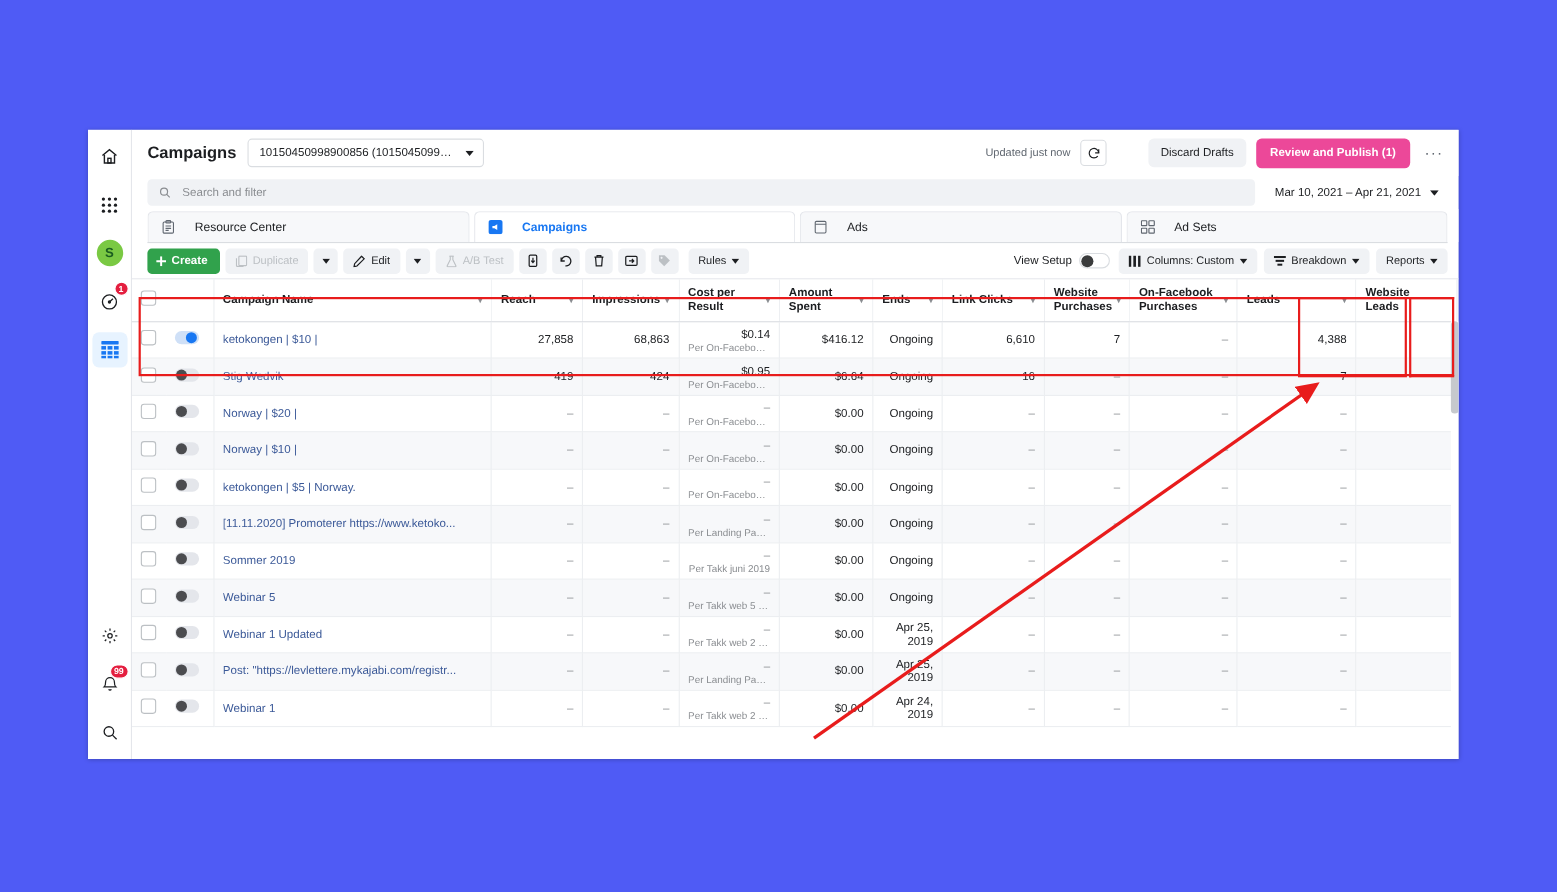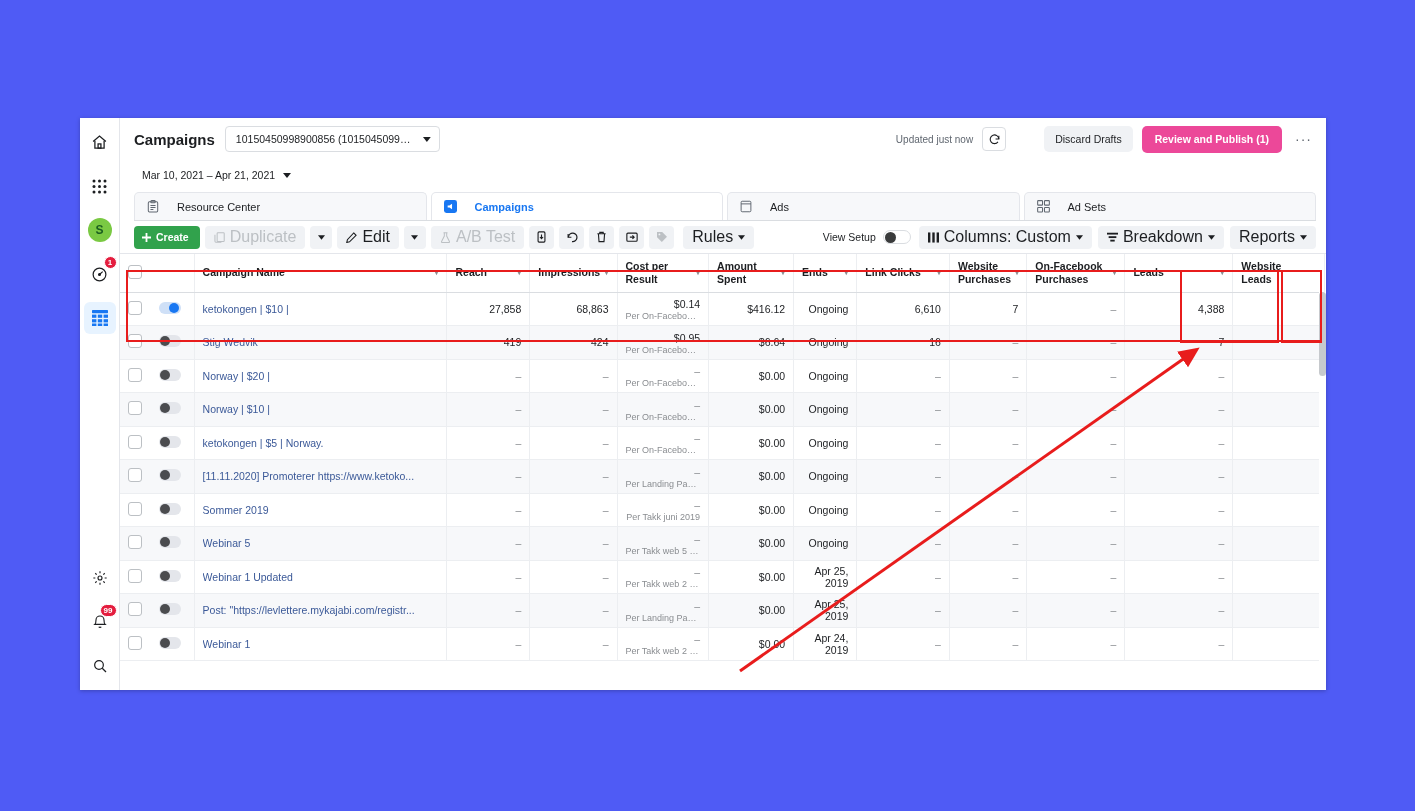--- a/index.html
+++ b/index.html
@@ -107,21 +107,21 @@
   
   .toolbar{ height:32px;flex:0 0 32px;display:flex;align-items:center;gap:5px;padding:0 10px 0 14px; }
   .btn-create{
     height:23px;padding:0 11px 0 8px;border-radius:4px;background:#31a24c;color:#fff;
     font-size:10.5px;font-weight:bold;display:flex;align-items:center;gap:5px;cursor:pointer;border:none;
     font-family:inherit;
     text-align:right;
   }
   .tb-btn{
     height:23px;padding:0 9px;border-radius:4px;background:#f0f2f5;color:#bcc0c4;
-    font-size:16px;display:flex;align-items:center;gap:5px;cursor:default;border:none;
+    font-size:10px;display:flex;align-items:center;gap:5px;cursor:default;border:none;
     font-family:inherit;
   }
   .tb-btn.enabled{ color:#1c1e21; cursor:pointer; }
   .tb-caret{ width:22px;height:23px;border-radius:4px;background:#f0f2f5;display:flex;align-items:center;justify-content:center;cursor:pointer; }
   .tb-icon{ width:25px;height:23px;border-radius:4px;background:#f0f2f5;display:flex;align-items:center;justify-content:center;cursor:pointer; }
   .tb-right{ margin-left:auto;display:flex;align-items:center;gap:6px; }
   .view-setup{ display:flex;align-items:center;gap:7px;font-size:10.5px;color:#1c1e21;padding-right:2px; }
   .sw{
     width:28px;height:14px;border-radius:8px;background:#fff;border:1px solid #dadde1;
     position:relative;cursor:pointer;
@@ -275,20 +275,27 @@
               <path d="M20 5v6h-6"></path>
           </svg>
         </div>
         <button class="btn-grey">Discard Drafts</button>
         <button class="btn-blue">Review and Publish (1)</button>
         <span class="dots">···</span>
       </div>
     </div>
 
     <div class="srch-row">
+      <div class="srch-box">
+        <svg width="12" height="12" viewBox="0 0 24 24" fill="none" stroke="#8a8d91" stroke-width="2.2">
+          <circle cx="10.5" cy="10.5" r="6.5"></circle>
+            <path d="M15.4 15.4L21 21"></path>
+        </svg>
+        <input type="text" placeholder="Search and filter" style="">
+      </div>
       <div class="date-range">
         <span>Mar 10, 2021 – Apr 21, 2021</span>
         <svg width="8" height="5" viewBox="0 0 8 5">
             <path d="M0 0l4 5 4-5z" fill="#1c1e21"></path>
           </svg>
       </div>
     </div>
 
     <div class="tabs">
       <div class="tab">

